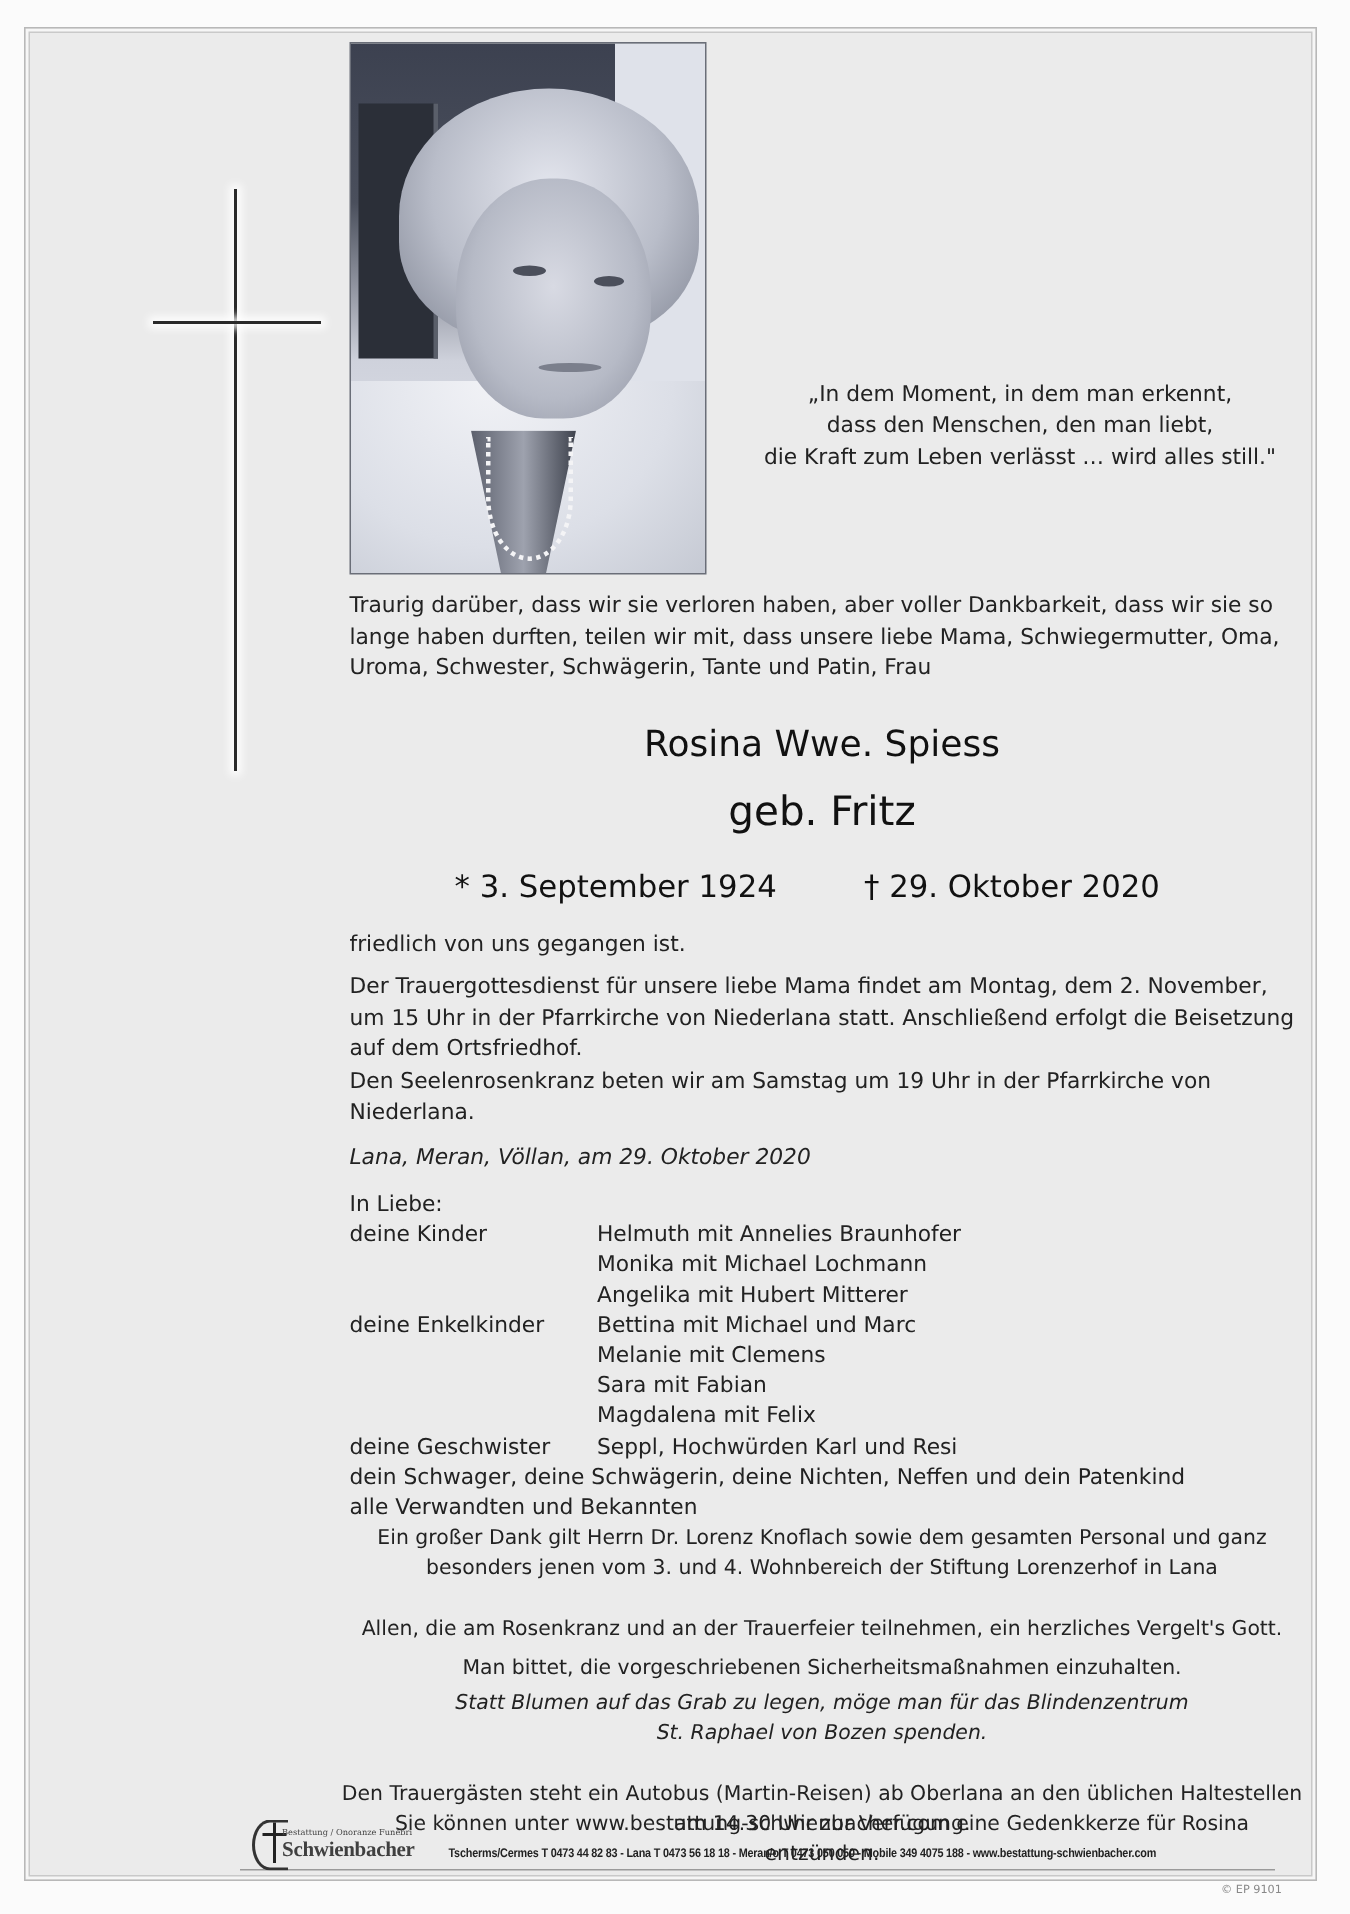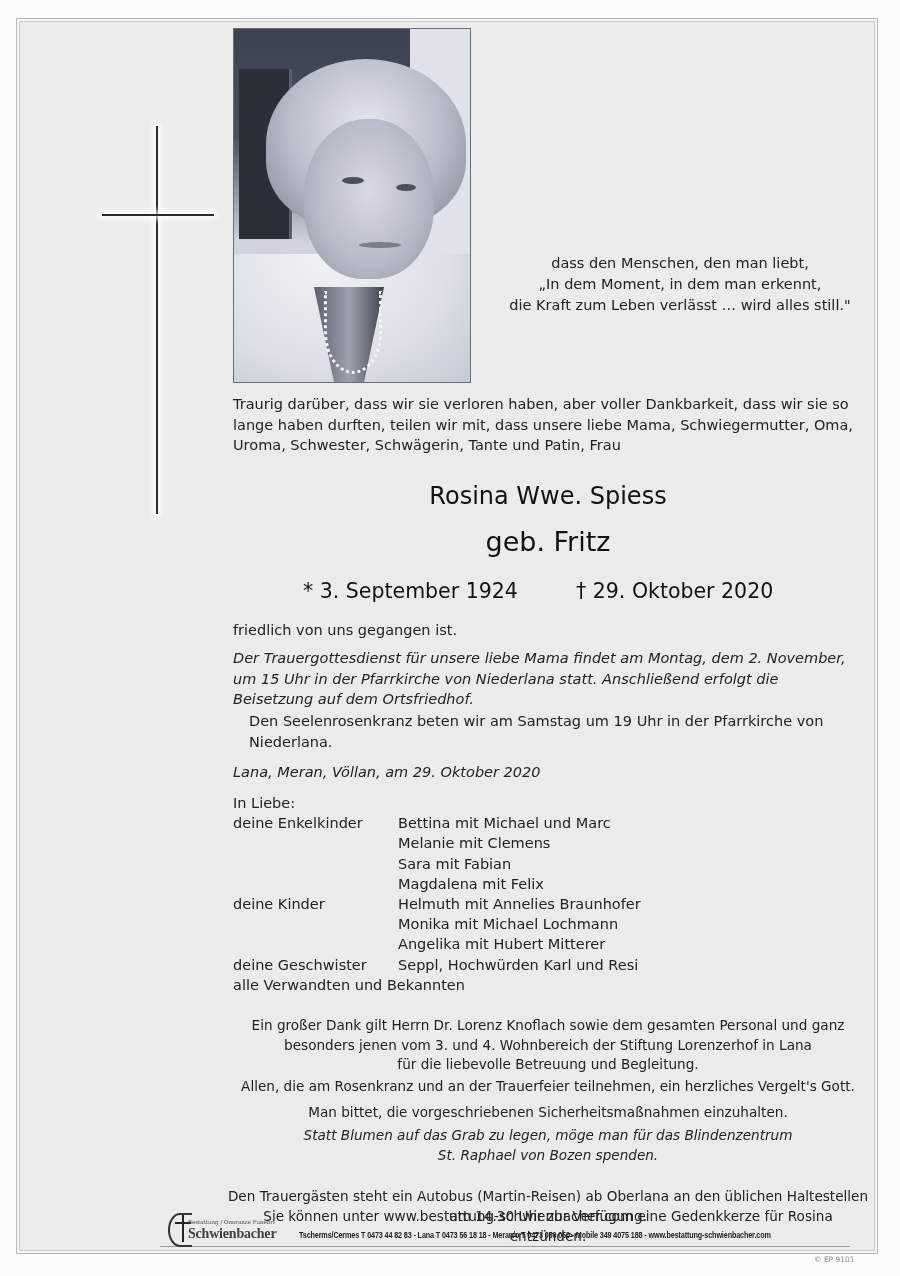--- a/index.html
+++ b/index.html
@@ -33,22 +33,22 @@
 
     .quote { position:absolute; left:490px; top:253px; width:380px; text-align:center; font-size:14.5px; line-height:21px; color:#222; }
     .intro { position:absolute; left:233px; top:394px; width:630px; font-size:14.5px; line-height:20.5px; color:#222; }
     .name { position:absolute; left:233px; top:474px; width:630px; text-align:center; font-size:24px; line-height:44px; color:#111; }
     .nee { position:absolute; left:233px; top:524px; width:630px; text-align:center; font-size:27px; line-height:36px; color:#111; }
     .dates { position:absolute; left:233px; top:577px; width:630px; font-size:20.5px; line-height:28px; color:#111; }
     .dates .born { position:absolute; left:70px; }
     .dates .died { position:absolute; left:343px; }
     .body-text { position:absolute; left:233px; width:630px; font-size:14.5px; line-height:20.5px; color:#222; }
     .t1 { top: 620px; }
-    .t2 { top: 648px; font-style: italic; }
-    .t3 { top: 711px; margin-left: 16px; }
+    .t2 { top: 648px; }
+    .t3 { top: 711px; }
     .t4 { top: 762px; font-style: italic; }
     .relatives { position:absolute; left:233px; top:793px; width:630px; font-size:14.5px; line-height:20.2px; color:#222; }
     .rel-row { display:flex; }
     .rel-label { width:165px; flex: 0 0 165px; }
     .rel-full { white-space: nowrap; }
     .thanks { position:absolute; left:233px; width:630px; text-align:center; font-size:13.6px; line-height:19.5px; color:#222; }
     .th1 { top: 1016px; }
     .th2 { top: 1077px; }
     .th3 { top: 1103px; }
     .th4 { top: 1126px; font-style: italic; }
@@ -83,71 +83,71 @@
   <div class="collar"></div>
   <div class="pearls"></div>
   <div class="hair"></div>
   <div class="face"></div>
   <div class="eye1"></div>
   <div class="eye2"></div>
   <div class="mouth"></div>
 </div>
 
 <div class="quote">
+  <div>„In dem Moment, in dem man erkennt,</div>
   <div>dass den Menschen, den man liebt,</div>
-  <div>„In dem Moment, in dem man erkennt,</div>
   <div>die Kraft zum Leben verlässt … wird alles still."</div>
 </div>
 
 <div class="intro">Traurig darüber, dass wir sie verloren haben, aber voller Dankbarkeit, dass wir sie so lange haben durften, teilen wir mit, dass unsere liebe Mama, Schwiegermutter, Oma, Uroma, Schwester, Schwägerin, Tante und Patin, Frau</div>
 
 <div class="name">Rosina Wwe. Spiess</div>
 <div class="nee">geb. Fritz</div>
 <div class="dates">
   <span class="born">* 3. September 1924</span>
   <span class="died">† 29. Oktober 2020</span>
 </div>
 
 <div class="body-text t1">friedlich von uns gegangen ist.</div>
 <div class="body-text t2">Der Trauergottesdienst für unsere liebe Mama findet am Montag, dem 2. November, um 15 Uhr in der Pfarrkirche von Niederlana statt. Anschließend erfolgt die Beisetzung auf dem Ortsfriedhof.</div>
 <div class="body-text t3">Den Seelenrosenkranz beten wir am Samstag um 19 Uhr in der Pfarrkirche von Niederlana.</div>
 <div class="body-text t4">Lana, Meran, Völlan, am 29. Oktober 2020</div>
 
 <div class="relatives">
   <div>In Liebe:</div>
   <div class="rel-row">
+    <div class="rel-label">deine Kinder</div>
+    <div>
+      <div>Helmuth mit Annelies Braunhofer</div>
+      <div>Monika mit Michael Lochmann</div>
+      <div>Angelika mit Hubert Mitterer</div>
+    </div>
+  </div>
+  <div class="rel-row">
     <div class="rel-label">deine Enkelkinder</div>
     <div>
       <div>Bettina mit Michael und Marc</div>
       <div>Melanie mit Clemens</div>
       <div>Sara mit Fabian</div>
       <div>Magdalena mit Felix</div>
     </div>
   </div>
   <div class="rel-row">
-    <div class="rel-label">deine Kinder</div>
-    <div>
-      <div>Helmuth mit Annelies Braunhofer</div>
-      <div>Monika mit Michael Lochmann</div>
-      <div>Angelika mit Hubert Mitterer</div>
-    </div>
-  </div>
-  <div class="rel-row">
     <div class="rel-label">deine Geschwister</div>
     <div>
       <div>Seppl, Hochwürden Karl und Resi</div>
     </div>
   </div>
+  <div class="rel-full">dein Schwager, deine Schwägerin, deine Nichten, Neffen und dein Patenkind</div>
   <div class="rel-full">alle Verwandten und Bekannten</div>
 </div>
 
 <div class="thanks th1">
   <div>Ein großer Dank gilt Herrn Dr. Lorenz Knoflach sowie dem gesamten Personal und ganz</div>
   <div>besonders jenen vom 3. und 4. Wohnbereich der Stiftung Lorenzerhof in Lana</div>
-  <div>für die liebevolle Betreuung und Begleitung.</div>
 </div>
 <div class="thanks th2">Allen, die am Rosenkranz und an der Trauerfeier teilnehmen, ein herzliches Vergelt's Gott.</div>
 <div class="thanks th3">Man bittet, die vorgeschriebenen Sicherheitsmaßnahmen einzuhalten.</div>
 <div class="thanks th4">
   <div>Statt Blumen auf das Grab zu legen, möge man für das Blindenzentrum</div>
   <div>St. Raphael von Bozen spenden.</div>
 </div>
 <div class="thanks th5">
   <div style="white-space:nowrap; margin-left:-10px; margin-right:-10px;margin-top:20px;">Den Trauergästen steht ein Autobus (Martin-Reisen) ab Oberlana an den üblichen Haltestellen</div>
   <div>um 14.30 Uhr zur Verfügung.</div>

